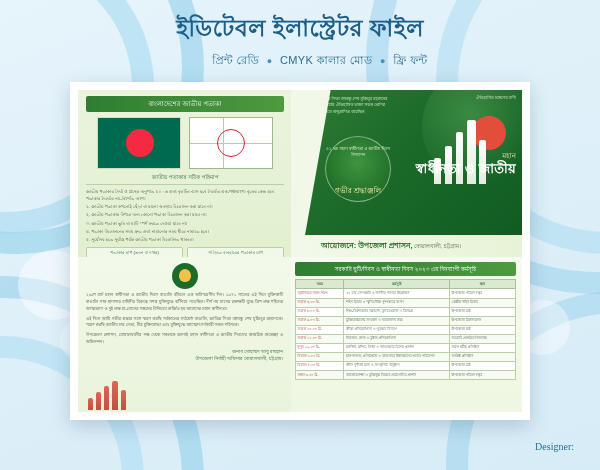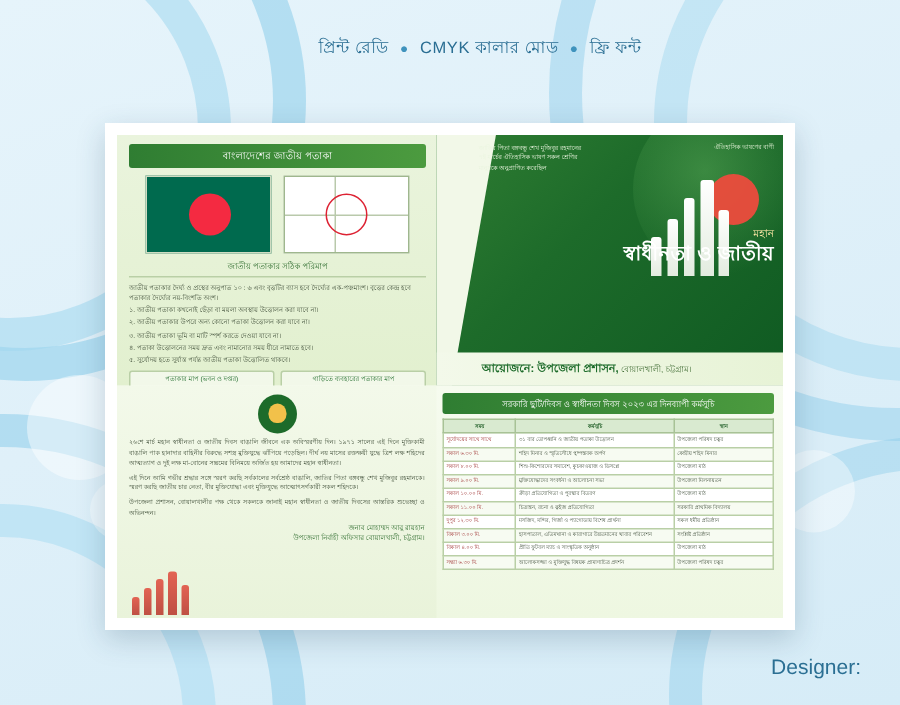--- a/index.html
+++ b/index.html
@@ -432,23 +432,24 @@
 
   
   .footer {
     position: absolute;
     right: 26px;
     bottom: 16px;
     text-align: right;
     z-index: 7;
   }
   .footer .flabel {
-    font-size: 14px;
+    font-size: 10px;
     color: #2b6f93;
     margin-bottom: 2px;
+    font-family: Liberation Serif, serif;
   }
   .footer .fname {
     font-size: 15px;
     color: #14496b;
     font-weight: bold;
     letter-spacing: 0.2px;
   }
 </style>
 </head>
 <body>
@@ -460,20 +461,21 @@
   <div class="wave w4"></div>
   <div class="wave w5"></div>
   <div class="wave w6"></div>
   <div class="wave w7"></div>
   <div class="blob b1"></div>
   <div class="blob b2"></div>
   <div class="blob b3"></div>
 </div>
 
 <div class="header">
+  <div class="header-title">ইডিটেবল ইলাস্ট্রেটর ফাইল</div>
   <div class="header-sub">
     <span>প্রিন্ট রেডি</span>
     <span class="dot">●</span>
     <span>CMYK কালার মোড</span>
     <span class="dot">●</span>
     <span>ফ্রি ফন্ট</span>
   </div>
 </div>
 
 <div class="card">
@@ -530,20 +532,25 @@
           <div class="pillar p3"></div>
           <div class="pillar p4"></div>
           <div class="pillar p5"></div>
         </div>
 
         <div class="title-badge">
           <div class="line1">মহান</div>
           <div class="line2">স্বাধীনতা ও জাতীয়</div>
         </div>
 
+        <div class="circle-emblem">
+          <div class="ce-top">৫২ তম মহান স্বাধীনতা ও জাতীয় দিবস উদযাপন</div>
+          <div class="ce-text">গভীর
+শ্রদ্ধাঞ্জলি</div>
+        </div>
 
         <div class="org-bar">
           <div class="ob-text">
             <span>আয়োজনে: উপজেলা প্রশাসন,</span><span class="small"> বোয়ালখালী, চট্টগ্রাম।</span>
           </div>
         </div>
       </div>
     </div>
 
     <div class="art-bottom">

